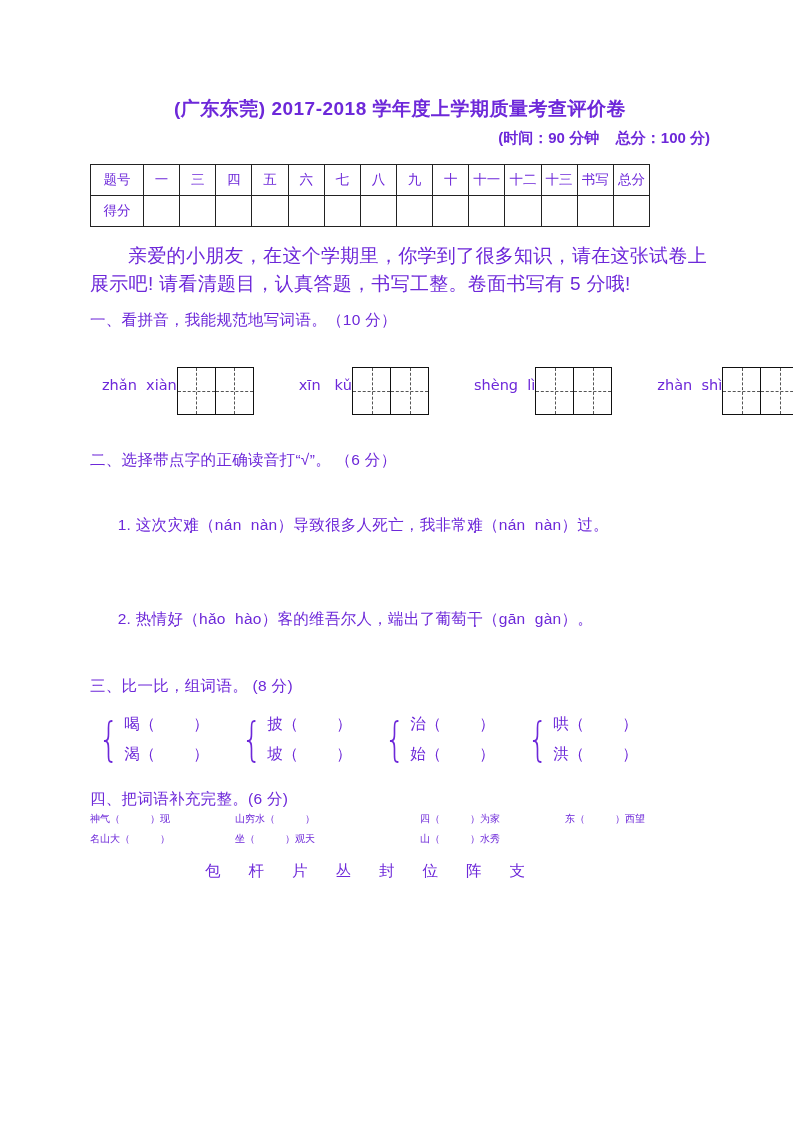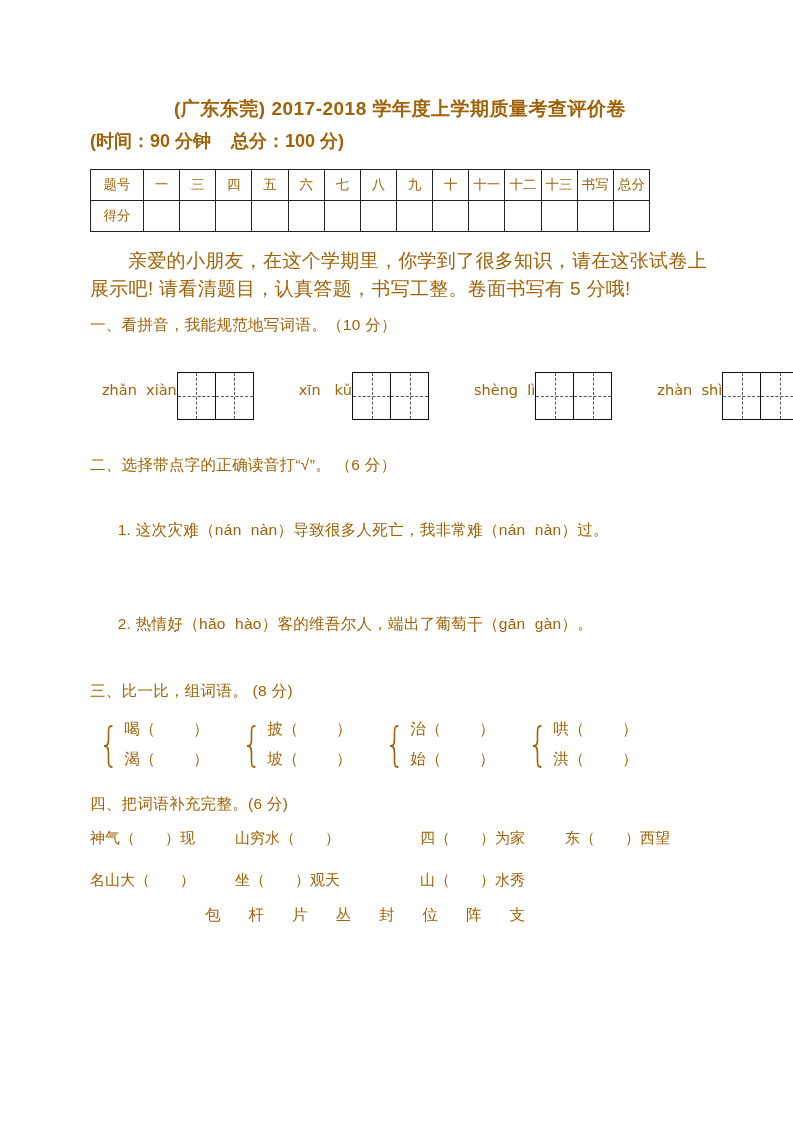--- a/index.html
+++ b/index.html
@@ -1,27 +1,27 @@
 <!DOCTYPE html>
 <html><head>
 <meta charset="utf-8">
 <style>
   html,body{margin:0;padding:0;background:#ffffff;}
   .page{
     width:793px;height:1122px;box-sizing:border-box;
     padding:96px 83px 30px 90px;
-    background:#ffffff;color:#a16207;
+    background:#ffffff;color:#6d28d9;
     font-family:"Liberation Sans","DejaVu Sans",sans-serif;
     overflow:hidden;position:relative;
   }
   .title{text-align:center;font-size:19px;font-weight:bold;letter-spacing:0.5px;}
   .subject-line{text-align:center;margin-top:11px;}
   .subject{font-size:30px;font-weight:bold;letter-spacing:2px;}
   .edition{font-size:15px;font-weight:bold;margin-left:4px;}
-  .meta{text-align:left;font-size:18px;font-weight:bold;margin-top:7px;white-space:pre;}
+  .meta{text-align:right;font-size:15px;font-weight:bold;margin-top:7px;white-space:pre;}
 
   table.score-table{margin-top:16px;width:560px;border-collapse:collapse;table-layout:fixed;}
   table.score-table td{border:1.4px solid #222;height:30px;text-align:center;font-size:13.5px;padding:0;}
   td.st-label{width:52px;}
 
   .intro{margin:15px 0 0;font-size:19px;line-height:1.45;text-indent:2em;letter-spacing:0.3px;}
   .h{font-size:15.5px;letter-spacing:0.3px;}
   .h1m{margin-top:13px;} .h2m{margin-top:17px;} .h3m{margin-top:13px;}
   .h4m{margin-top:20px;} .h5m{margin-top:18px;}
 
@@ -43,21 +43,21 @@
 
   .pairs{display:flex;margin-top:12px;padding-left:4px;}
   .pair{width:143px;display:flex;align-items:center;}
   .brace{font-family:"DejaVu Sans",sans-serif;font-size:46px;font-weight:300;line-height:1;
          transform:scaleX(0.7);display:inline-block;margin-right:1px;}
   .pair-line{font-size:15.5px;line-height:1.95;white-space:nowrap;}
 
   .gap{display:inline-block;}
   .gap-s{width:30px;} .gap-m{width:38px;}
 
-  .grid4{display:grid;grid-template-columns:145px 185px 145px auto;row-gap:23px;margin-top:14px;font-size:15px;}
+  .grid4{display:grid;grid-template-columns:145px 185px 145px auto;row-gap:6px;margin-top:2px;font-size:10px;}
   .fill-item{white-space:nowrap;}
 
   .bank{margin-top:15px;text-align:center;padding-right:70px;font-size:15.5px;}
   .bank-word{margin:0 14px;}
 </style>
 </head>
 <body>
 
 <div class="page">
 

